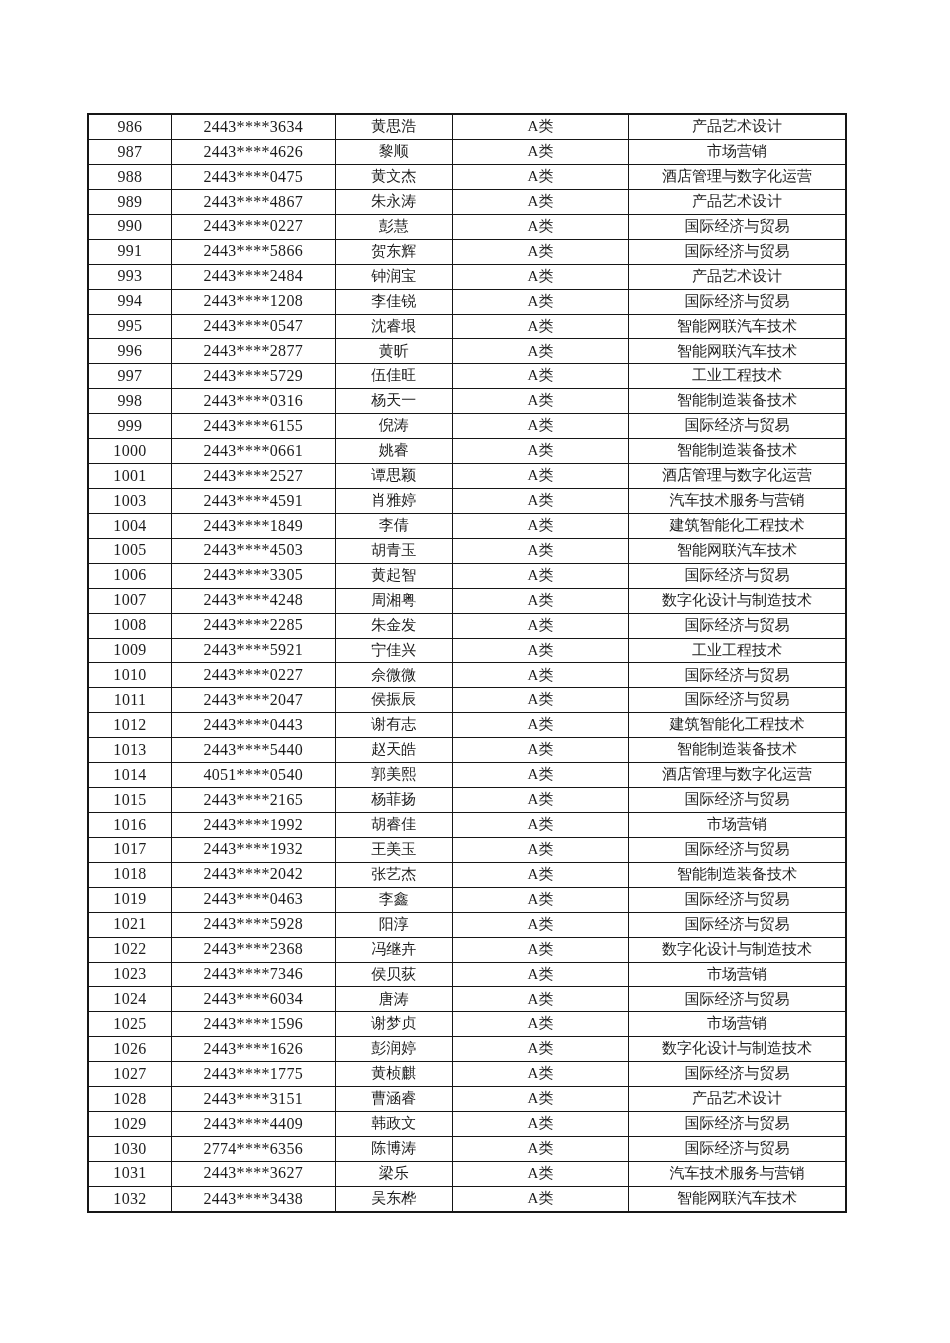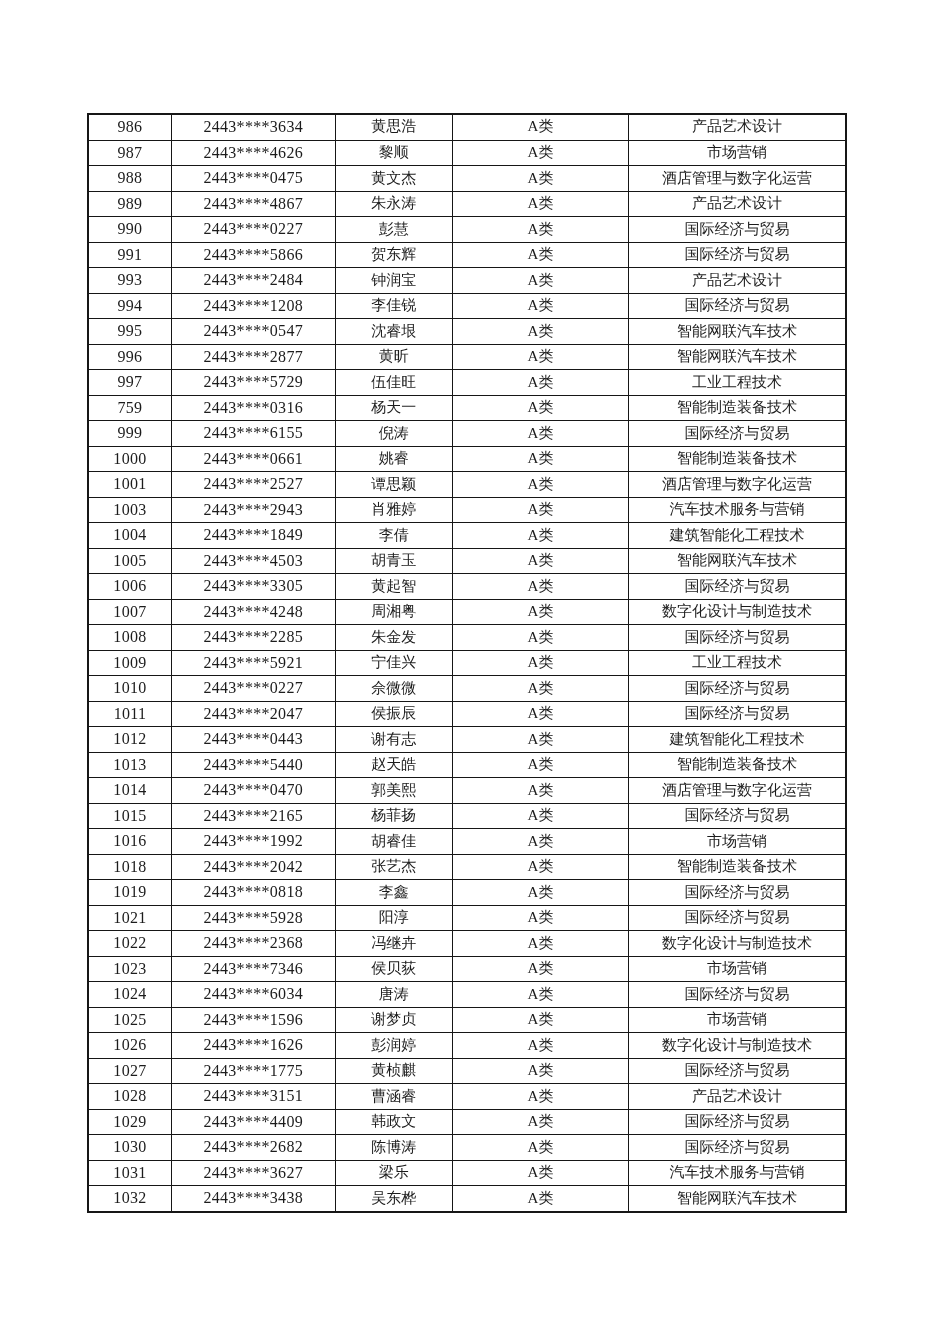--- a/index.html
+++ b/index.html
@@ -128,21 +128,21 @@
           <td data-name="cell-major">智能网联汽车技术</td>
         </tr>
         <tr data-name="table-row">
           <td data-name="cell-row-number">997</td>
           <td data-name="cell-exam-id">2443****5729</td>
           <td data-name="cell-student-name">伍佳旺</td>
           <td data-name="cell-category">A类</td>
           <td data-name="cell-major">工业工程技术</td>
         </tr>
         <tr data-name="table-row">
-          <td data-name="cell-row-number">759</td>
+          <td data-name="cell-row-number">998</td>
           <td data-name="cell-exam-id">2443****0316</td>
           <td data-name="cell-student-name">杨天一</td>
           <td data-name="cell-category">A类</td>
           <td data-name="cell-major">智能制造装备技术</td>
         </tr>
         <tr data-name="table-row">
           <td data-name="cell-row-number">999</td>
           <td data-name="cell-exam-id">2443****6155</td>
           <td data-name="cell-student-name">倪涛</td>
           <td data-name="cell-category">A类</td>
@@ -157,21 +157,21 @@
         </tr>
         <tr data-name="table-row">
           <td data-name="cell-row-number">1001</td>
           <td data-name="cell-exam-id">2443****2527</td>
           <td data-name="cell-student-name">谭思颖</td>
           <td data-name="cell-category">A类</td>
           <td data-name="cell-major">酒店管理与数字化运营</td>
         </tr>
         <tr data-name="table-row">
           <td data-name="cell-row-number">1003</td>
-          <td data-name="cell-exam-id">2443****2943</td>
+          <td data-name="cell-exam-id">2443****4591</td>
           <td data-name="cell-student-name">肖雅婷</td>
           <td data-name="cell-category">A类</td>
           <td data-name="cell-major">汽车技术服务与营销</td>
         </tr>
         <tr data-name="table-row">
           <td data-name="cell-row-number">1004</td>
           <td data-name="cell-exam-id">2443****1849</td>
           <td data-name="cell-student-name">李倩</td>
           <td data-name="cell-category">A类</td>
           <td data-name="cell-major">建筑智能化工程技术</td>
@@ -234,49 +234,56 @@
         </tr>
         <tr data-name="table-row">
           <td data-name="cell-row-number">1013</td>
           <td data-name="cell-exam-id">2443****5440</td>
           <td data-name="cell-student-name">赵天皓</td>
           <td data-name="cell-category">A类</td>
           <td data-name="cell-major">智能制造装备技术</td>
         </tr>
         <tr data-name="table-row">
           <td data-name="cell-row-number">1014</td>
-          <td data-name="cell-exam-id">2443****0470</td>
+          <td data-name="cell-exam-id">4051****0540</td>
           <td data-name="cell-student-name">郭美熙</td>
           <td data-name="cell-category">A类</td>
           <td data-name="cell-major">酒店管理与数字化运营</td>
         </tr>
         <tr data-name="table-row">
           <td data-name="cell-row-number">1015</td>
           <td data-name="cell-exam-id">2443****2165</td>
           <td data-name="cell-student-name">杨菲扬</td>
           <td data-name="cell-category">A类</td>
           <td data-name="cell-major">国际经济与贸易</td>
         </tr>
         <tr data-name="table-row">
           <td data-name="cell-row-number">1016</td>
           <td data-name="cell-exam-id">2443****1992</td>
           <td data-name="cell-student-name">胡睿佳</td>
           <td data-name="cell-category">A类</td>
           <td data-name="cell-major">市场营销</td>
         </tr>
         <tr data-name="table-row">
+          <td data-name="cell-row-number">1017</td>
+          <td data-name="cell-exam-id">2443****1932</td>
+          <td data-name="cell-student-name">王美玉</td>
+          <td data-name="cell-category">A类</td>
+          <td data-name="cell-major">国际经济与贸易</td>
+        </tr>
+        <tr data-name="table-row">
           <td data-name="cell-row-number">1018</td>
           <td data-name="cell-exam-id">2443****2042</td>
           <td data-name="cell-student-name">张艺杰</td>
           <td data-name="cell-category">A类</td>
           <td data-name="cell-major">智能制造装备技术</td>
         </tr>
         <tr data-name="table-row">
           <td data-name="cell-row-number">1019</td>
-          <td data-name="cell-exam-id">2443****0818</td>
+          <td data-name="cell-exam-id">2443****0463</td>
           <td data-name="cell-student-name">李鑫</td>
           <td data-name="cell-category">A类</td>
           <td data-name="cell-major">国际经济与贸易</td>
         </tr>
         <tr data-name="table-row">
           <td data-name="cell-row-number">1021</td>
           <td data-name="cell-exam-id">2443****5928</td>
           <td data-name="cell-student-name">阳淳</td>
           <td data-name="cell-category">A类</td>
           <td data-name="cell-major">国际经济与贸易</td>
@@ -332,21 +339,21 @@
         </tr>
         <tr data-name="table-row">
           <td data-name="cell-row-number">1029</td>
           <td data-name="cell-exam-id">2443****4409</td>
           <td data-name="cell-student-name">韩政文</td>
           <td data-name="cell-category">A类</td>
           <td data-name="cell-major">国际经济与贸易</td>
         </tr>
         <tr data-name="table-row">
           <td data-name="cell-row-number">1030</td>
-          <td data-name="cell-exam-id">2443****2682</td>
+          <td data-name="cell-exam-id">2774****6356</td>
           <td data-name="cell-student-name">陈博涛</td>
           <td data-name="cell-category">A类</td>
           <td data-name="cell-major">国际经济与贸易</td>
         </tr>
         <tr data-name="table-row">
           <td data-name="cell-row-number">1031</td>
           <td data-name="cell-exam-id">2443****3627</td>
           <td data-name="cell-student-name">梁乐</td>
           <td data-name="cell-category">A类</td>
           <td data-name="cell-major">汽车技术服务与营销</td>

